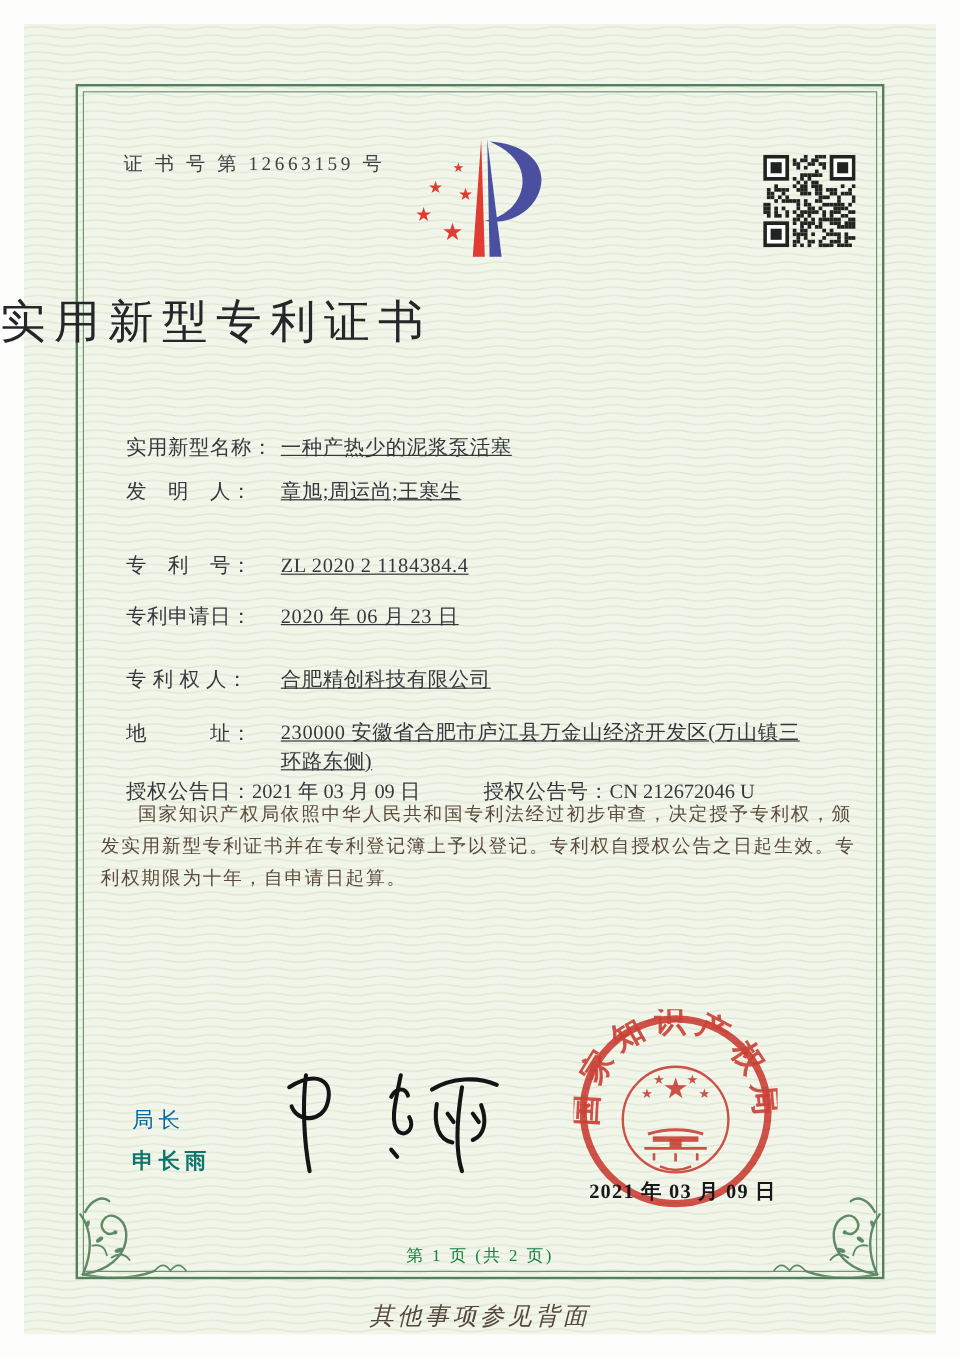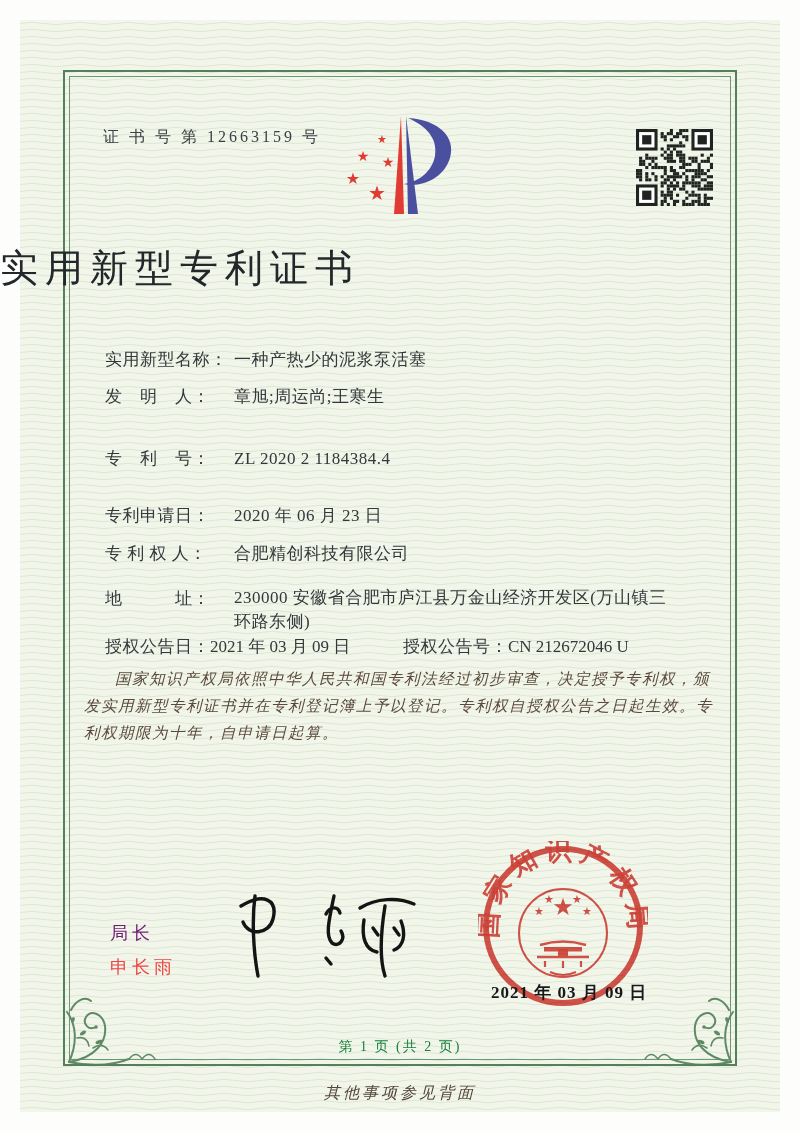--- a/index.html
+++ b/index.html
@@ -9,39 +9,39 @@
   .waves{position:absolute;left:0;top:0;width:100%;height:100%;opacity:.8;}
   .frame-outer{position:absolute;left:43px;top:50px;right:43px;bottom:46px;
                border:2px solid #55805c;}
   .frame-inner{position:absolute;left:4px;top:4px;right:4px;bottom:4px;
                border:1px solid #6d9673;}
   .abs{position:absolute;}
   .cert-no{left:103px;top:127px;font-size:16px;letter-spacing:3px;color:#3c4043;}
   .title{left:0;top:243px;width:100%;font-size:38px;letter-spacing:7px;
          color:#23272a;font-weight:500;}
   .fields{left:105px;top:340px;width:615px;font-size:17px;}
-  .frow{position:absolute;left:0;line-height:25px;white-space:nowrap;}
+  .frow{position:absolute;left:0;line-height:25px;white-space:nowrap;margin-top:13px;}
   .frow .lab{letter-spacing:.5px;}
-  .frow .val{position:absolute;left:129px;letter-spacing:.5px;}
-  .r1{top:7px;}  .r2{top:44px;} .r3{top:106px;} .r4{top:163px;}
+  .frow .val{position:absolute;left:129px;letter-spacing:.5px;text-decoration:underline;}
+  .r1{top:7px;}  .r2{top:44px;} .r3{top:106px;} .r4{top:148px;}
   .r5{top:201px;}.r6{top:246px;}.r7{top:294px;}
   .frow .val.wrap{white-space:normal;width:448px;line-height:24px;}
   .pair2{position:absolute;left:298px;top:0;}
   .legal{left:84px;top:665px;width:630px;font-size:15.5px;line-height:27px;
-         letter-spacing:1.5px;color:#5b4a3b;font-style:italic;}
+         letter-spacing:1.5px;color:#5b4a3b;}
   .legal p{margin:0;text-indent:31px;}
-  .sig-title{left:110px;top:921px;font-size:18px;letter-spacing:4px;color:#701a75;
+  .sig-title{left:110px;top:921px;font-size:18px;letter-spacing:4px;color:#0369a1;
              font-family:"Liberation Sans","DejaVu Sans",sans-serif;}
-  .sig-name{left:110px;top:955px;font-size:18px;letter-spacing:4px;color:#ef4444;
-            font-family:"Liberation Sans","DejaVu Sans",sans-serif;}
+  .sig-name{left:110px;top:955px;font-size:18px;letter-spacing:4px;color:#0f766e;
+            font-family:"Liberation Sans","DejaVu Sans",sans-serif;font-weight:bold;}
   .signature{left:222px;top:876px;}
   .seal{left:478px;top:841px;mix-blend-mode:multiply;}
   .seal-date{left:491px;top:981px;font-size:17px;font-weight:bold;letter-spacing:1px;color:#17181a;white-space:nowrap;}
   .page-no{left:0;top:1038px;width:100%;text-align:center;font-size:14px;letter-spacing:2px;color:#15803d;}
-  .back-note{left:0;top:1083px;width:100%;text-align:center;font-size:16px;letter-spacing:3px;
+  .back-note{left:0;top:1083px;width:100%;text-align:center;font-size:20px;letter-spacing:3px;
              color:#55473a;font-style:italic;}
   .logo{left:338px;top:110px;}
   .qr{left:636px;top:129px;}
   .flourish{bottom:0;}
 </style>
 </head>
 <body>
 
 <div class="page">
 

